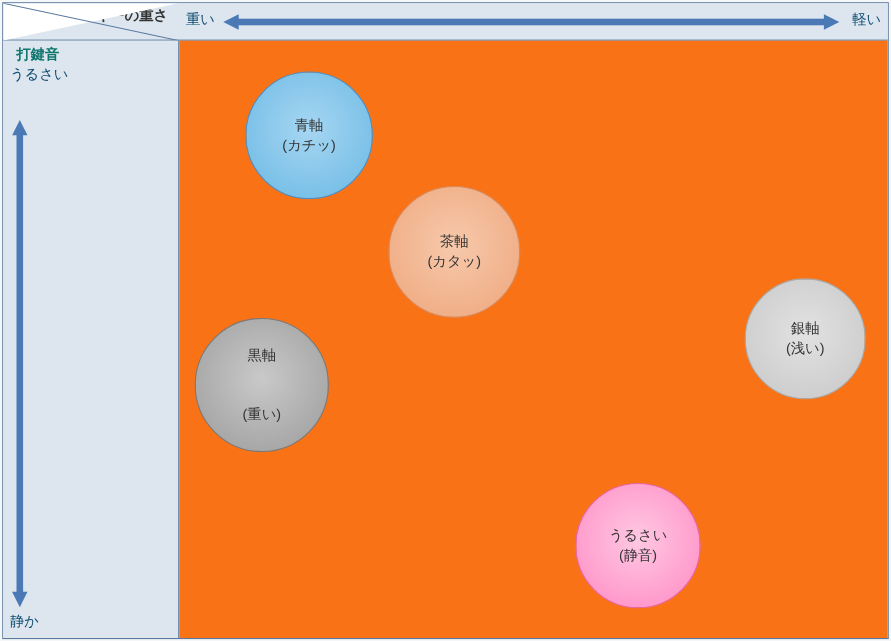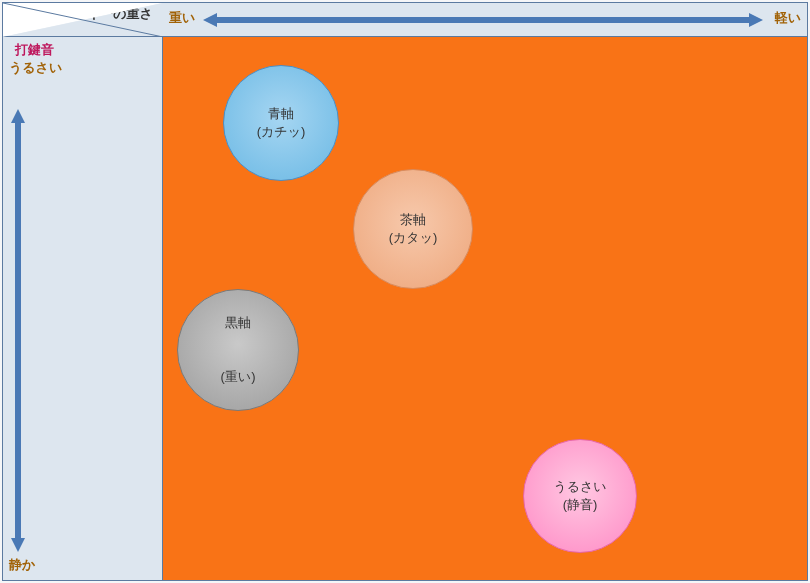--- a/index.html
+++ b/index.html
@@ -70,27 +70,27 @@
     position: absolute;
     top: 5px;
     font-size: 13px;
     font-weight: bold;
     color: #333;
   }
   .axis-title-y {
     position: absolute;
     font-size: 13px;
     font-weight: bold;
-    color: #be185d;
+    color: #0f766e;
   }
   .axis-end-label {
     position: absolute;
     font-size: 13px;
-    font-weight: bold;
-    color: #a16207;
+    font-weight: normal;
+    color: #0c4a6e;
   }
   
   .h-arrow {
     position: absolute;
     top: 10px;
     left: 200px;
     right: 44px;
     height: 14px;
   }
   .h-arrow .shaft {
@@ -201,20 +201,26 @@
     </div>
 
     <div class="bubble" style="left:14px; top:252px; width:122px; height:122px;
                 background: radial-gradient(circle at 50% 45%, #c9c9c9 0%, #a9a9a9 70%, #9d9d9d 100%);
                 border-color:#7a7a7a;gap:36px;">
       <span class="name">黒軸</span>
       <span class="note">(重い)</span>
     </div>
 
 
+    <div class="bubble" style="left:514px; top:216px; width:110px; height:110px;
+                background: radial-gradient(circle at 50% 45%, #e2e2e2 0%, #cfcfcf 70%, #c6c6c6 100%);
+                border-color:#a9a9a9;">
+      <span class="name">銀軸</span>
+      <span class="note">(浅い)</span>
+    </div>
 
     <div class="bubble" style="left:360px; top:402px; width:114px; height:114px;
                 background: radial-gradient(circle at 50% 45%, #ffc8e2 0%, #ff9ccd 70%, #fb8bc3 100%);
                 border-color:#e867a8;">
       <span class="name">うるさい</span>
       <span class="note">(静音)</span>
     </div>
 
   </div>
 </div>

